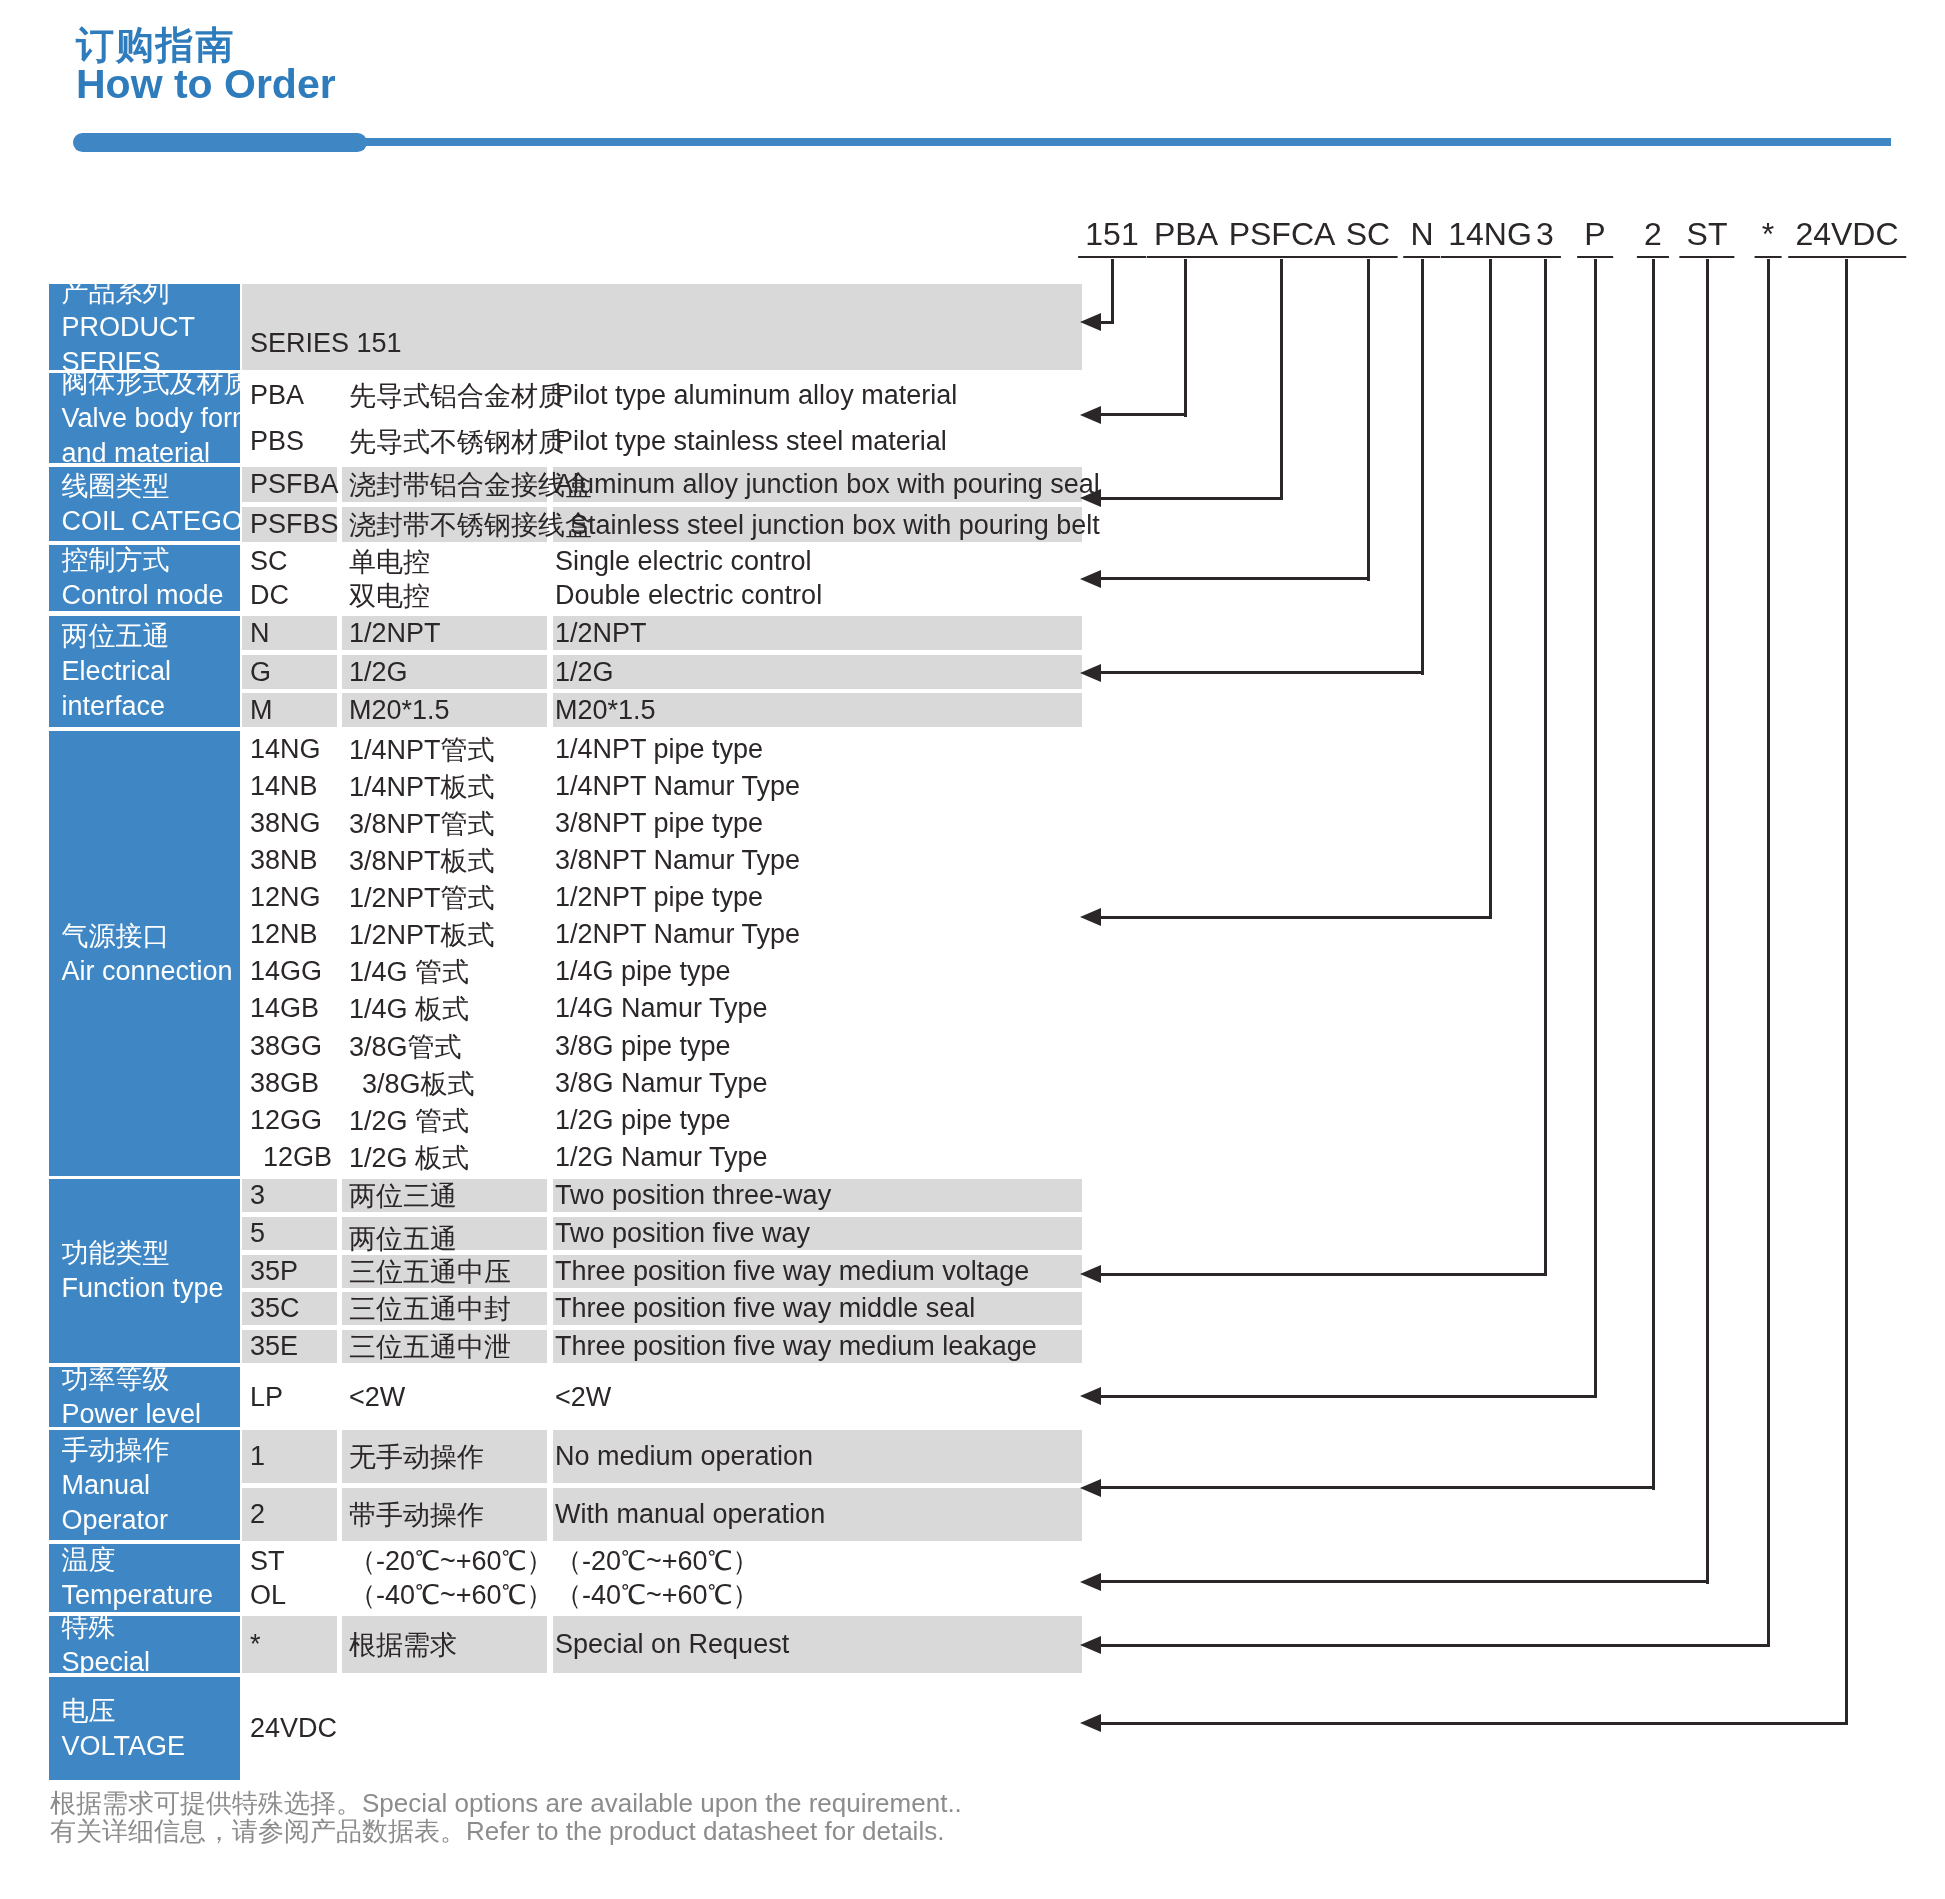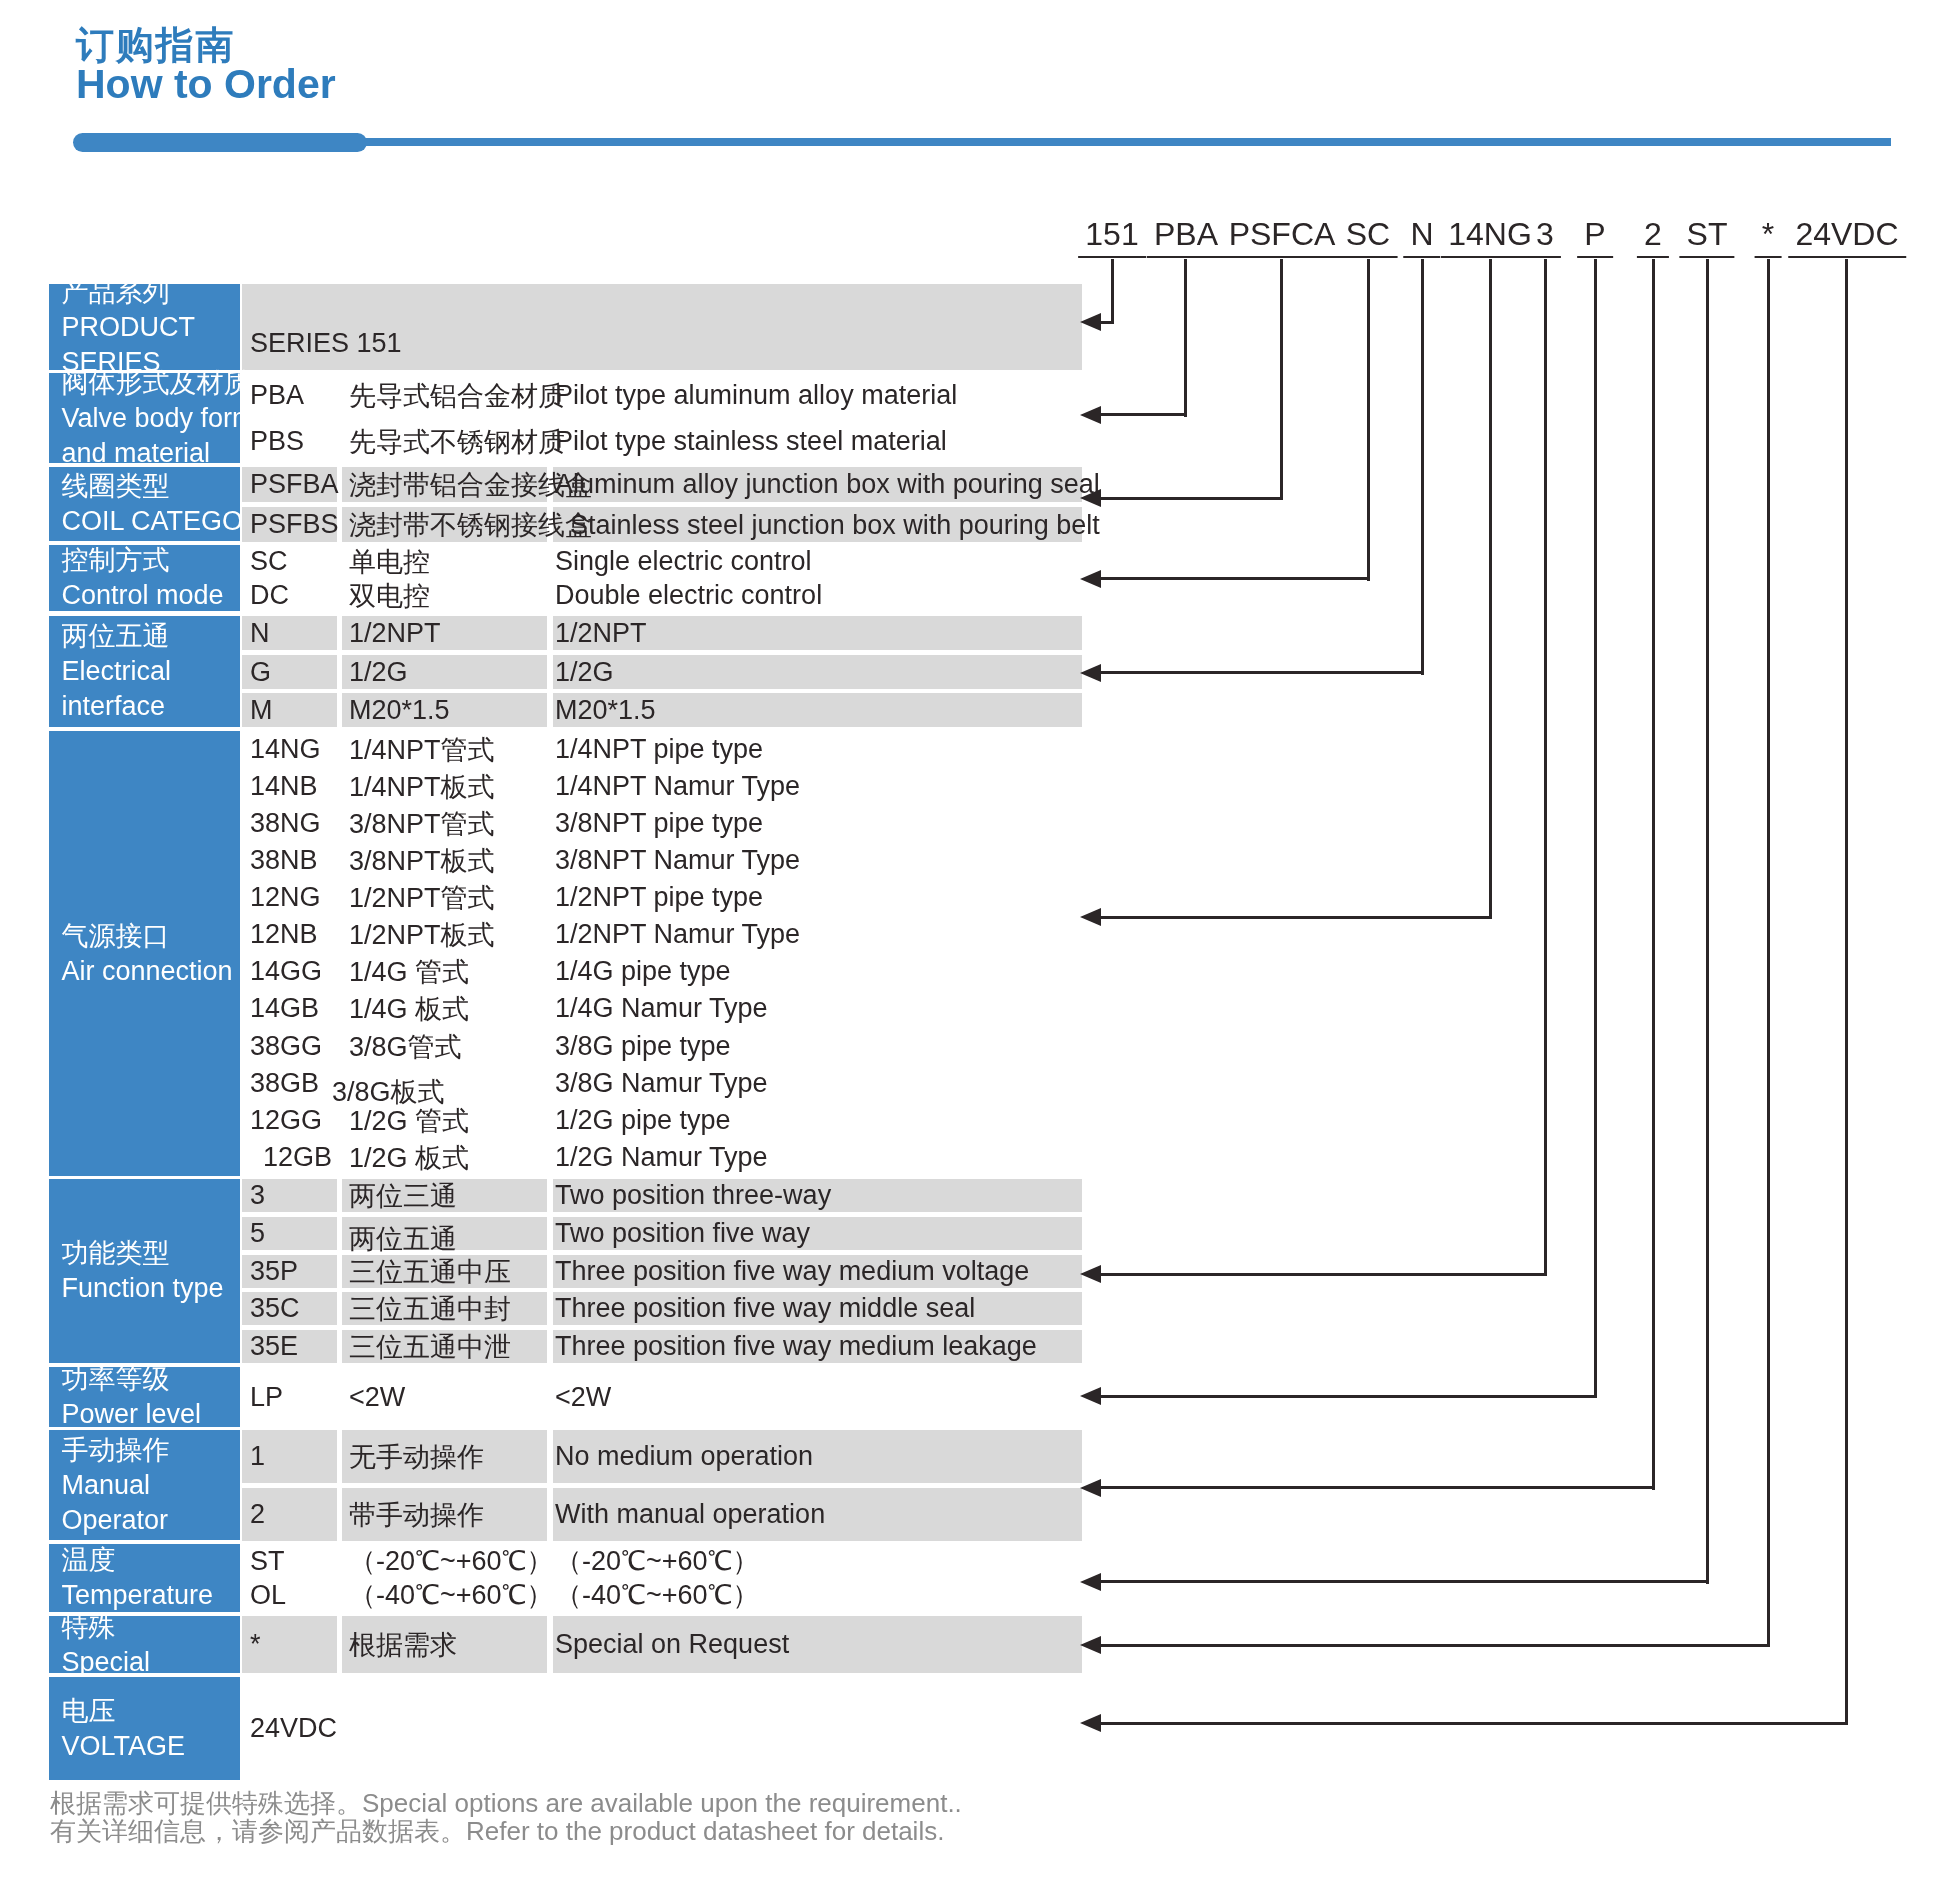--- a/index.html
+++ b/index.html
@@ -135,21 +135,21 @@
     <div class="abs cell-text" style="left: 250px; top: 953px; height: 37px;">14GG</div>
     <div class="abs cell-text" style="left: 349px; top: 953px; height: 37px;">1/4G 管式</div>
     <div class="abs cell-text" style="left: 555px; top: 953px; height: 37px;">1/4G pipe type</div>
     <div class="abs cell-text" style="left: 250px; top: 990px; height: 37px;">14GB</div>
     <div class="abs cell-text" style="left: 349px; top: 990px; height: 37px;">1/4G 板式</div>
     <div class="abs cell-text" style="left: 555px; top: 990px; height: 37px;">1/4G Namur Type</div>
     <div class="abs cell-text" style="left: 250px; top: 1028px; height: 37px;">38GG</div>
     <div class="abs cell-text" style="left: 349px; top: 1028px; height: 37px;">3/8G管式</div>
     <div class="abs cell-text" style="left: 555px; top: 1028px; height: 37px;">3/8G pipe type</div>
     <div class="abs cell-text" style="left: 250px; top: 1065px; height: 37px;">38GB</div>
-    <div class="abs cell-text" style="left: 332px; top: 1065px; height: 37px; margin-top: 8px;">3/8G板式</div>
+    <div class="abs cell-text" style="left: 362px; top: 1065px; height: 37px;">3/8G板式</div>
     <div class="abs cell-text" style="left: 555px; top: 1065px; height: 37px;">3/8G Namur Type</div>
     <div class="abs cell-text" style="left: 250px; top: 1102px; height: 37px;">12GG</div>
     <div class="abs cell-text" style="left: 349px; top: 1102px; height: 37px;">1/2G 管式</div>
     <div class="abs cell-text" style="left: 555px; top: 1102px; height: 37px;">1/2G pipe type</div>
     <div class="abs cell-text" style="left: 250px; top: 1139px; height: 37px; margin-left: 13px;">12GB</div>
     <div class="abs cell-text" style="left: 349px; top: 1139px; height: 37px;">1/2G 板式</div>
     <div class="abs cell-text" style="left: 555px; top: 1139px; height: 37px;">1/2G Namur Type</div>
     <div class="abs sec-label" style="top: 1179px; height: 184px;">
       <div>功能类型</div>
       <div>Function type</div>

